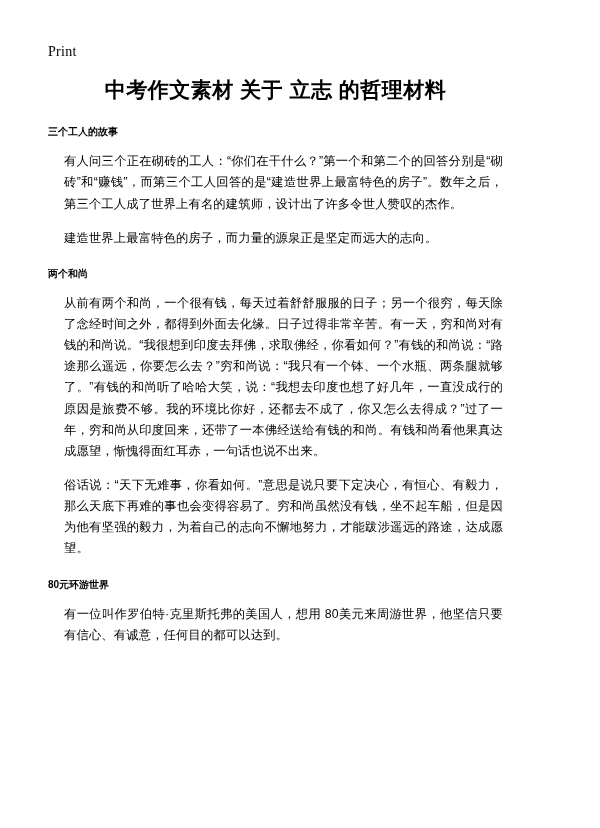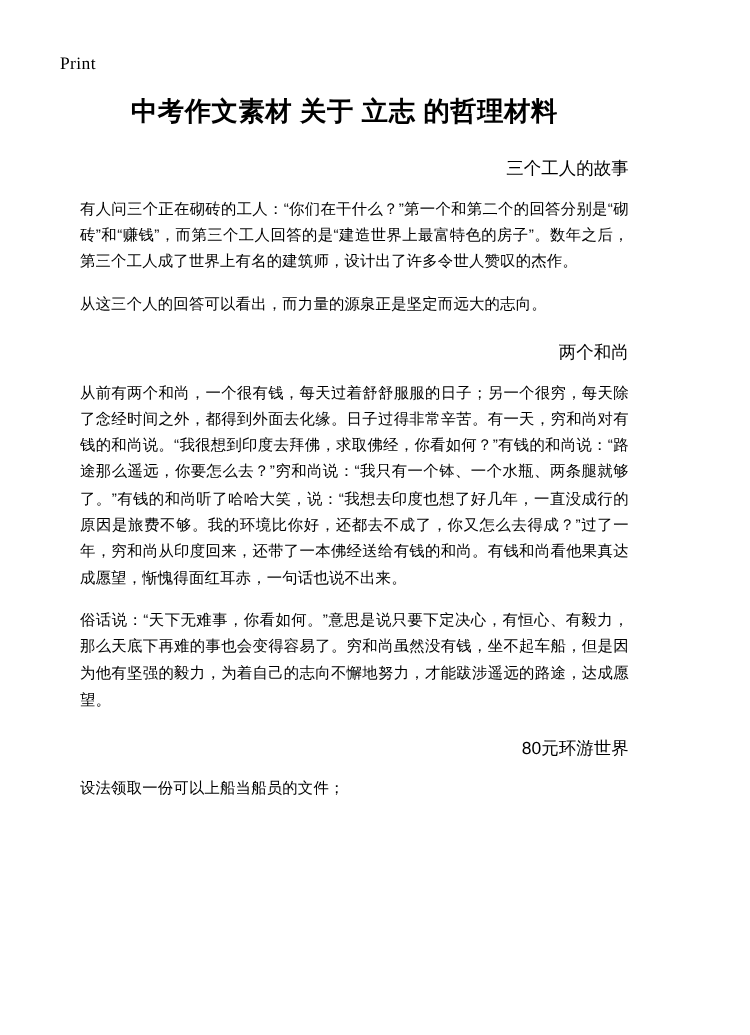--- a/index.html
+++ b/index.html
@@ -32,25 +32,24 @@
     font-family: "Liberation Sans", sans-serif;
     font-size: 21px;
     font-weight: bold;
     text-align: center;
     margin: 10px 0 22px 0;
     letter-spacing: 0.5px;
     line-height: 1.3;
   }
   h2.section-heading {
     font-family: "Liberation Sans", sans-serif;
-    font-size: 14px;
-    font-weight: normal;
+    font-size: 10px;
+    font-weight: bold;
     margin: 18px 0 12px 0;
     line-height: 1.4;
-    text-align: right;
   }
   p.body-text {
     font-family: "Liberation Sans", sans-serif;
     font-size: 12.3px;
     line-height: 1.72;
     margin: 0 0 13px 16px;
     text-align: justify;
     letter-spacing: 0.15px;
   }
 </style>
@@ -58,22 +57,22 @@
 <body>
 
 <div class="page">
 
   <div class="print-link">Print</div>
 
   <h1 class="doc-title">中考作文素材 关于 立志 的哲理材料</h1>
 
   <h2 class="section-heading">三个工人的故事</h2>
   <p class="body-text">有人问三个正在砌砖的工人：“你们在干什么？”第一个和第二个的回答分别是“砌砖”和“赚钱”，而第三个工人回答的是“建造世界上最富特色的房子”。数年之后，第三个工人成了世界上有名的建筑师，设计出了许多令世人赞叹的杰作。</p>
-  <p class="body-text">从这三个人的回答可以看出，而力量的源泉正是坚定而远大的志向。</p>
+  <p class="body-text">建造世界上最富特色的房子，而力量的源泉正是坚定而远大的志向。</p>
 
   <h2 class="section-heading">两个和尚</h2>
   <p class="body-text">从前有两个和尚，一个很有钱，每天过着舒舒服服的日子；另一个很穷，每天除了念经时间之外，都得到外面去化缘。日子过得非常辛苦。有一天，穷和尚对有钱的和尚说。“我很想到印度去拜佛，求取佛经，你看如何？”有钱的和尚说：“路途那么遥远，你要怎么去？”穷和尚说：“我只有一个钵、一个水瓶、两条腿就够了。”有钱的和尚听了哈哈大笑，说：“我想去印度也想了好几年，一直没成行的原因是旅费不够。我的环境比你好，还都去不成了，你又怎么去得成？”过了一年，穷和尚从印度回来，还带了一本佛经送给有钱的和尚。有钱和尚看他果真达成愿望，惭愧得面红耳赤，一句话也说不出来。</p>
   <p class="body-text">俗话说：“天下无难事，你看如何。”意思是说只要下定决心，有恒心、有毅力，那么天底下再难的事也会变得容易了。穷和尚虽然没有钱，坐不起车船，但是因为他有坚强的毅力，为着自己的志向不懈地努力，才能跋涉遥远的路途，达成愿望。</p>
 
   <h2 class="section-heading">80元环游世界</h2>
-  <p class="body-text">设法领取一份可以上船当船员的文件；</p>
+  <p class="body-text">有一位叫作罗伯特·克里斯托弗的美国人，想用 80美元来周游世界，他坚信只要有信心、有诚意，任何目的都可以达到。</p>
 
 </div>
 
 </body></html>

